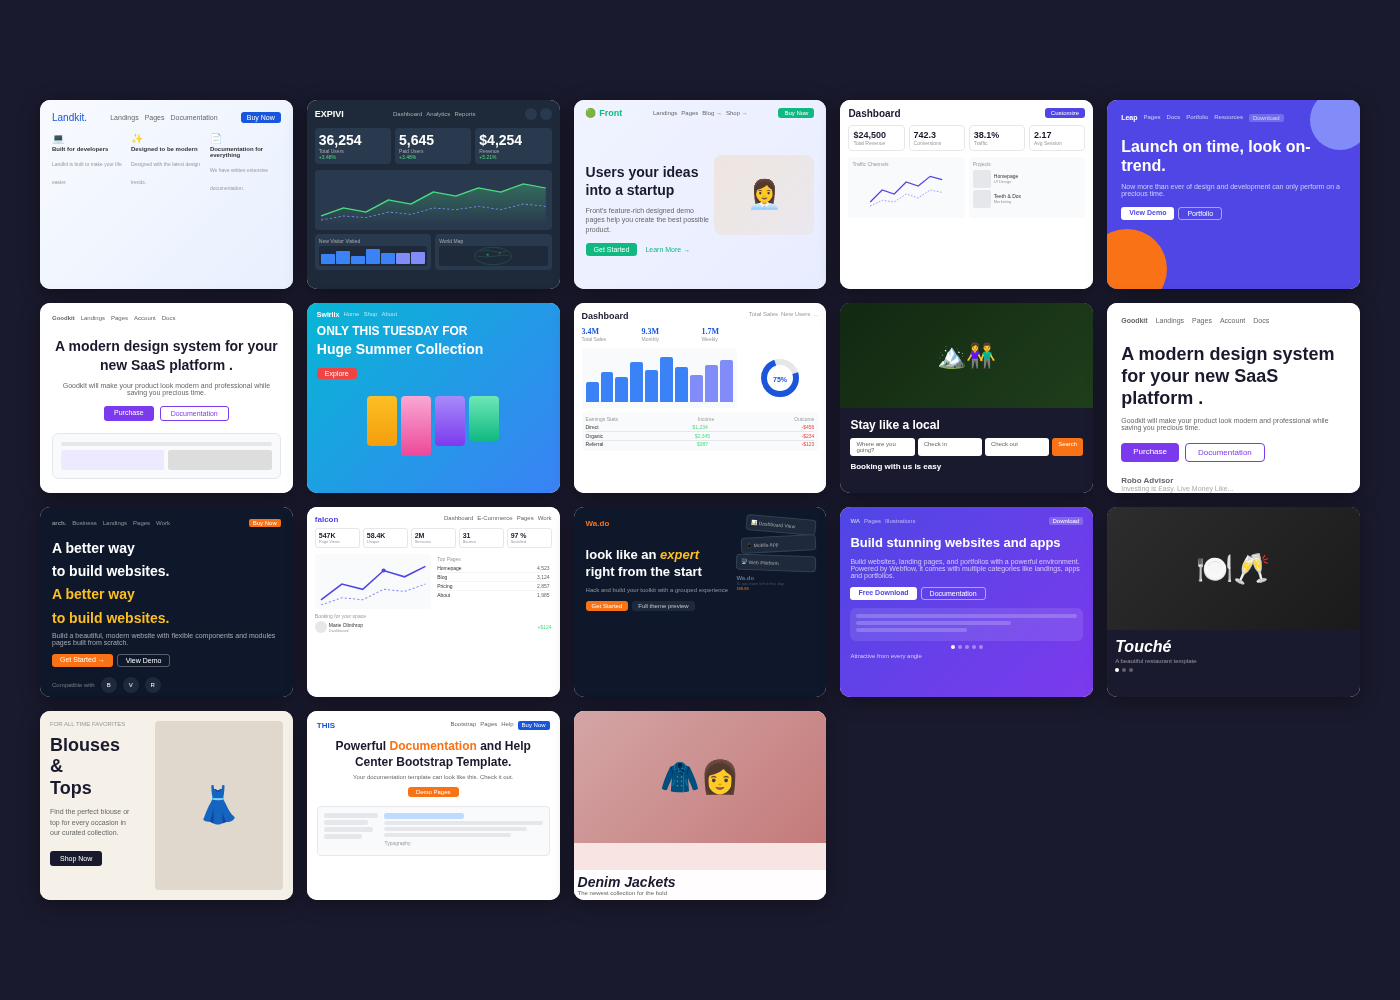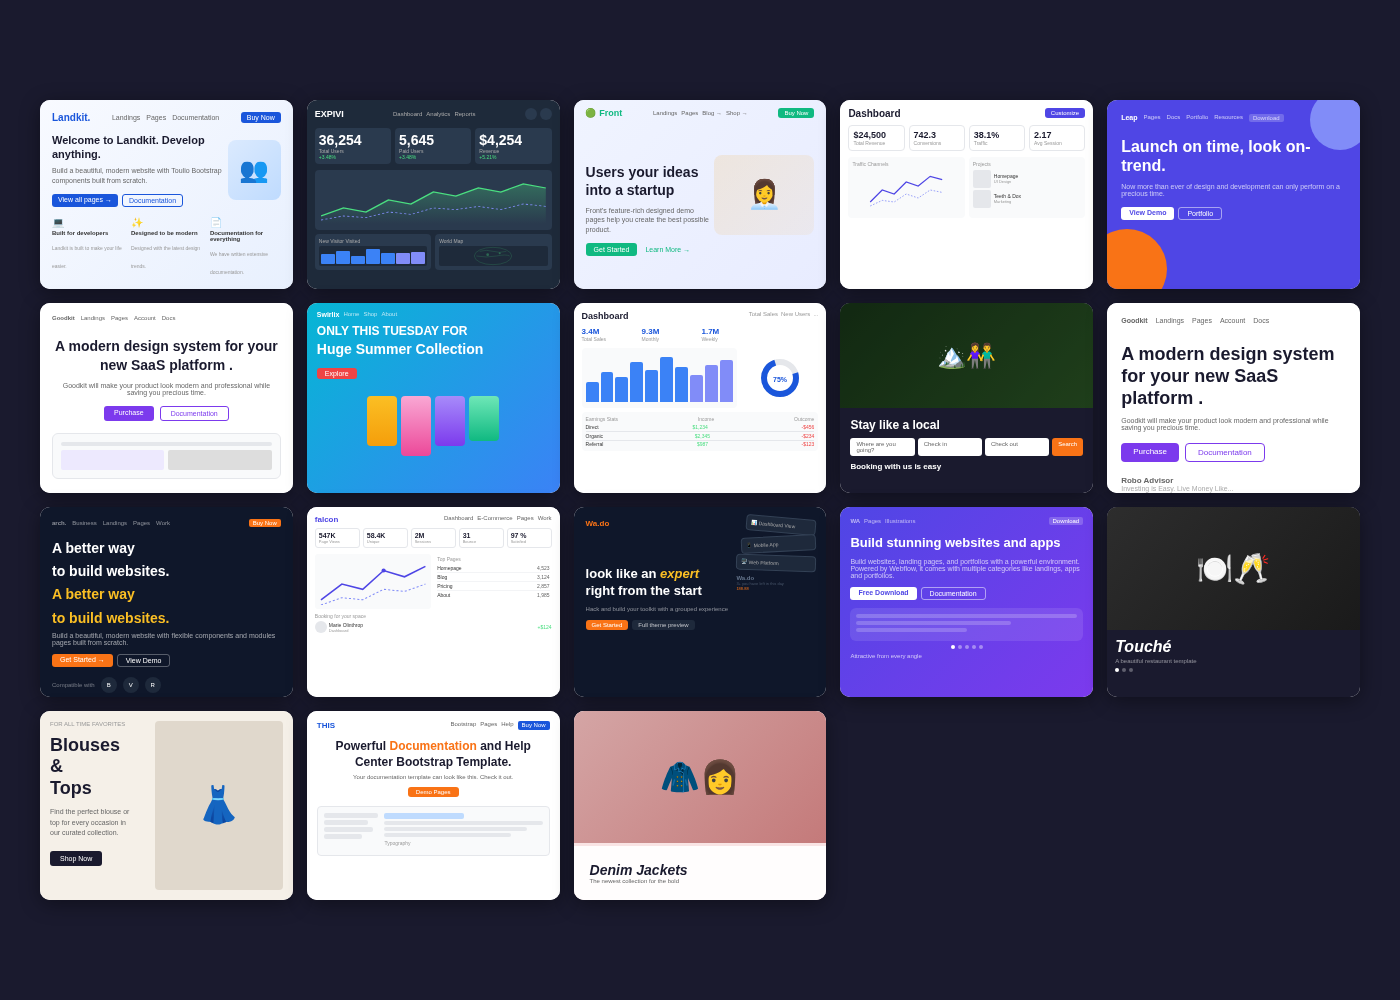--- a/index.html
+++ b/index.html
@@ -41,21 +41,21 @@
     .card-landkit {
       background: linear-gradient(135deg, #f8faff 0%, #e8f0fe 100%);
       padding: 12px;
     }
     .landkit-nav {
       display: flex;
       align-items: center;
       justify-content: space-between;
       margin-bottom: 10px;
     }
-    .landkit-logo { font-weight: 700; font-size: 10px; color: #1a56db; }
+    .landkit-logo { font-weight: 400; font-size: 10px; color: #1a56db; }
     .landkit-nav-links { display: flex; gap: 6px; }
     .landkit-nav-links span { font-size: 7px; color: #666; }
     .landkit-btn { background: #1a56db; color: #fff; border-radius: 3px; padding: 2px 6px; font-size: 7px; }
     .landkit-hero { display: flex; align-items: center; justify-content: space-between; }
     .landkit-text h2 { font-size: 11px; font-weight: 700; color: #1a1a2e; line-height: 1.3; margin-bottom: 5px; }
     .landkit-text p { font-size: 7px; color: #666; margin-bottom: 8px; line-height: 1.4; }
     .landkit-btns { display: flex; gap: 4px; }
     .landkit-btns .btn-primary { background: #1a56db; color: #fff; border-radius: 3px; padding: 2px 6px; font-size: 7px; }
     .landkit-btns .btn-outline { border: 1px solid #1a56db; color: #1a56db; border-radius: 3px; padding: 2px 6px; font-size: 7px; }
     .landkit-illustration {
@@ -166,21 +166,21 @@
     .model-2 { background: linear-gradient(180deg, #f9a8d4 0%, #ec4899 100%); }
     .model-3 { background: linear-gradient(180deg, #a78bfa 0%, #7c3aed 100%); }
     .model-4 { background: linear-gradient(180deg, #6ee7b7 0%, #10b981 100%); }
 
     
     .card-analytics2 { background: #fff; padding: 8px; }
     .a2-header { display: flex; justify-content: space-between; margin-bottom: 6px; }
     .a2-title { font-size: 9px; font-weight: 700; color: #1a1a2e; }
     .a2-stats { display: grid; grid-template-columns: repeat(4, 1fr); gap: 3px; margin-bottom: 6px; }
     .a2-stat { }
-    .a2-stat-val { font-size: 8px; font-weight: 700; color: #1a56db; }
+    .a2-stat-val { font-size: 8px; font-weight: 700; color: #1a56db; font-family: Liberation Serif, serif; }
     .a2-stat-label { font-size: 5px; color: #999; }
     .a2-charts { display: grid; grid-template-columns: 2fr 1fr; gap: 4px; }
     .a2-bar-chart { background: #f9fafb; border-radius: 4px; padding: 4px; height: 60px; }
     .bars { display: flex; align-items: flex-end; gap: 2px; height: 50px; }
     .bar { background: #3b82f6; border-radius: 2px 2px 0 0; flex: 1; }
 
     
     .card-local { background: #1a1a2e; padding: 0; position: relative; overflow: hidden; }
     .local-img { width: 100%; height: 55%; background: linear-gradient(135deg, #1a3a1a 0%, #2d5a27 100%); position: relative; display: flex; align-items: center; justify-content: center; }
     .local-img-overlay { position: absolute; inset: 0; background: rgba(0,0,0,0.3); }
@@ -229,21 +229,21 @@
     .falcon-stat-label { font-size: 4px; color: #999; }
     .falcon-main { display: grid; grid-template-columns: 1fr 1fr; gap: 4px; }
 
     
     .card-expert { background: #0f172a; padding: 0; overflow: hidden; position: relative; }
     .expert-content { padding: 12px; position: relative; z-index: 1; }
     .expert-cards-stack { position: absolute; top: 10px; right: 10px; width: 80px; }
     .expert-card { background: #1e293b; border-radius: 4px; padding: 4px; border: 1px solid #334155; margin-bottom: 3px; }
     .expert-card-inner { font-size: 5px; color: #aaa; }
     .expert-logo { font-size: 8px; font-weight: 700; color: #f97316; margin-bottom: 8px; }
-    .expert-hero h2 { font-size: 13px; font-weight: 800; color: #fff; line-height: 1.3; margin-bottom: 6px; margin-top: 38px; }
+    .expert-hero h2 { font-size: 13px; font-weight: 800; color: #fff; line-height: 1.3; margin-bottom: 6px; margin-top: 19px; }
     .expert-hero h2 em { font-style: italic; color: #fbbf24; }
     .expert-hero p { font-size: 6px; color: rgba(255,255,255,0.5); margin-bottom: 8px; }
     .expert-btns { display: flex; gap: 4px; }
     .expert-btn { background: #f97316; color: #fff; border-radius: 3px; padding: 2px 6px; font-size: 6px; }
     .expert-btn2 { background: #1e293b; color: rgba(255,255,255,0.7); border-radius: 3px; padding: 2px 6px; font-size: 6px; }
 
     
     .card-wa { background: linear-gradient(135deg, #4f46e5 0%, #7c3aed 100%); padding: 10px; position: relative; overflow: hidden; }
     .wa-nav { display: flex; gap: 4px; align-items: center; margin-bottom: 10px; }
     .wa-logo { font-size: 9px; font-weight: 700; color: #fff; }
@@ -297,21 +297,21 @@
     .docs-sidebar { width: 25%; }
     .docs-sidebar-item { height: 5px; background: #e5e7eb; border-radius: 2px; margin-bottom: 2px; }
     .docs-main { flex: 1; }
     .docs-main-row { height: 4px; background: #e5e7eb; border-radius: 2px; margin-bottom: 2px; }
     .docs-main-row.blue { background: #bfdbfe; }
 
     
     .card-denim { background: #f9e4e4; padding: 0; overflow: hidden; position: relative; }
     .denim-img { width: 100%; height: 70%; background: linear-gradient(135deg, #d4a5a5 0%, #c47a7a 100%); position: relative; display: flex; align-items: center; justify-content: center; }
     .denim-model { font-size: 32px; }
-    .denim-content { padding: 16px; position: absolute; bottom: 0; left: 0; right: 0; background: rgba(255,255,255,0.9); }
+    .denim-content { padding: 4px; position: absolute; bottom: 0; left: 0; right: 0; background: rgba(255,255,255,0.9); }
     .denim-content h2 { font-size: 14px; font-weight: 800; color: #1a1a2e; font-style: italic; }
     .denim-content p { font-size: 6px; color: #666; }
 
     
     .line-chart-svg { width: 100%; height: 100%; }
   </style>
 </head>
 <body>
 
 <div class="grid-container">
@@ -319,31 +319,20 @@
   <div class="card">
     <div class="card-inner card-landkit">
       <div class="landkit-nav">
         <span class="landkit-logo">Landkit.</span>
         <div class="landkit-nav-links">
           <span>Landings</span>
           <span>Pages</span>
           <span>Documentation</span>
         </div>
         <span class="landkit-btn">Buy Now</span>
-      </div>
-      <div class="landkit-hero">
-        <div class="landkit-text">
-          <h2>Welcome to Landkit. Develop anything.</h2>
-          <p>Build a beautiful, modern website with Toulio Bootstrap components built from scratch.</p>
-          <div class="landkit-btns">
-            <span class="btn-primary">View all pages →</span>
-            <span class="btn-outline">Documentation</span>
-          </div>
-        </div>
-        <div class="landkit-illustration">👥</div>
       </div>
       <div class="landkit-features">
         <div class="landkit-feature">
           <div class="icon">💻</div>
           <p>Built for developers</p>
           <small>Landkit is built to make your life easier.</small>
         </div>
         <div class="landkit-feature">
           <div class="icon">✨</div>
           <p>Designed to be modern</p>

